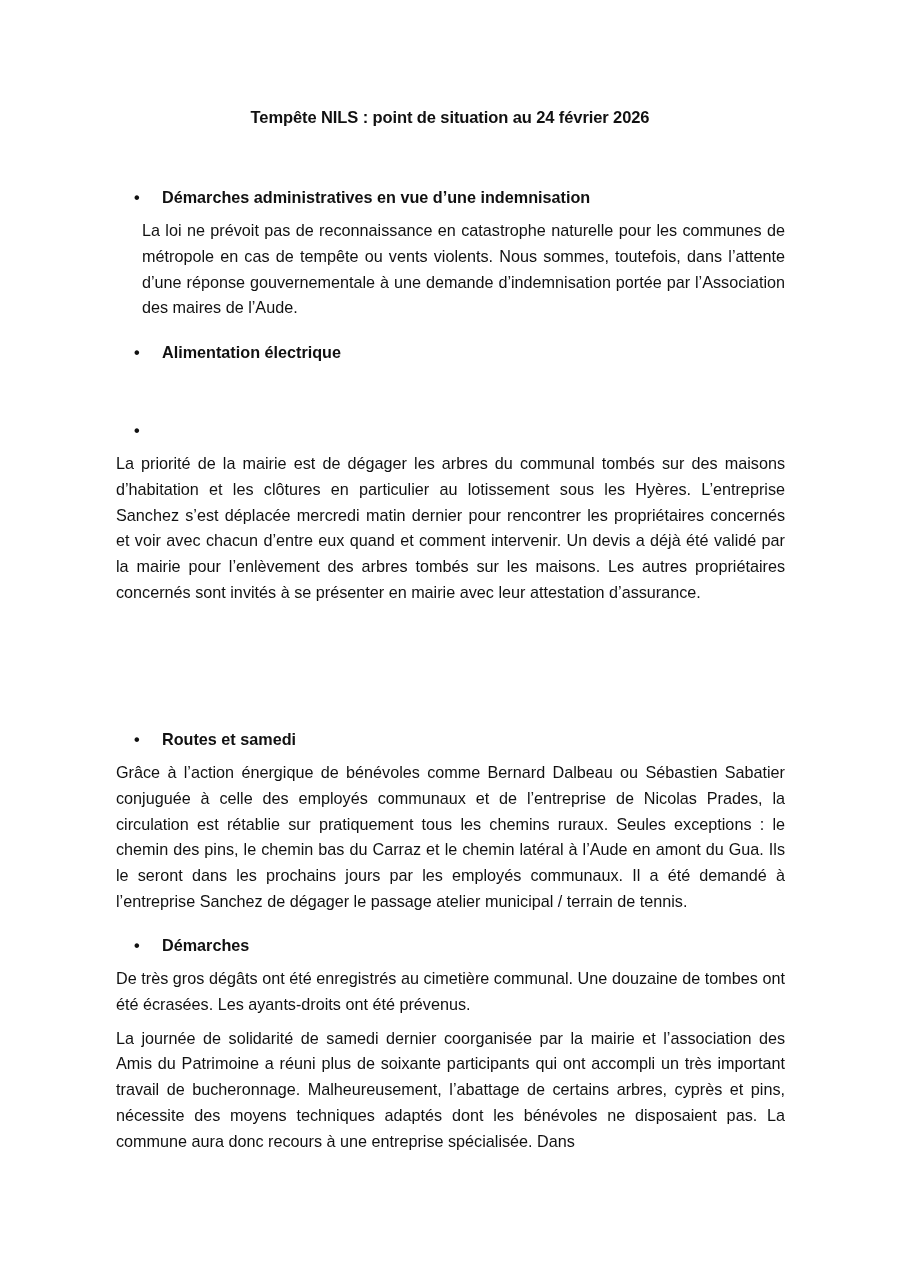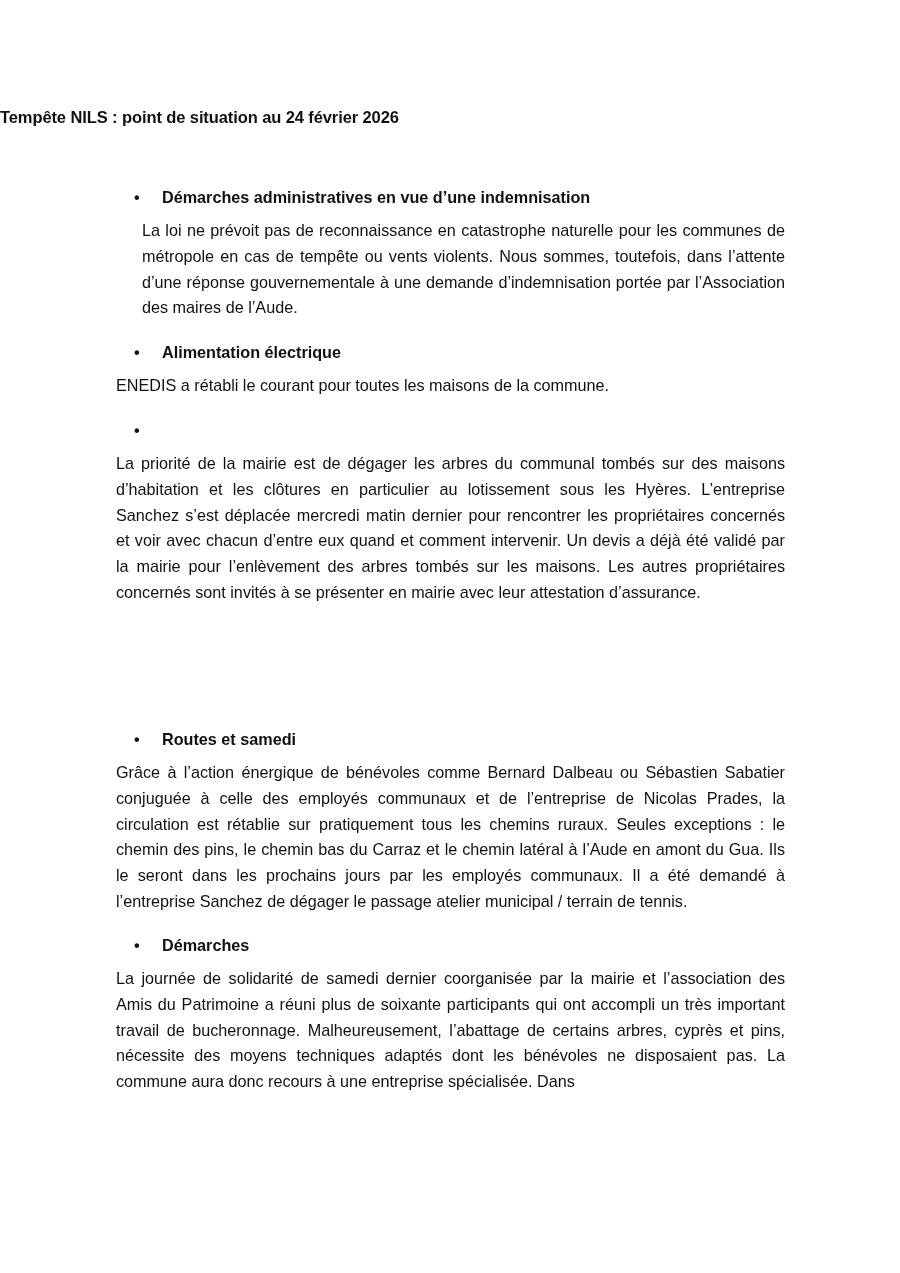--- a/index.html
+++ b/index.html
@@ -5,21 +5,21 @@
     html, body { margin: 0; padding: 0; background: #ffffff; }
     body { width: 900px; height: 1273px; overflow: hidden; position: relative; }
     .page {
       position: absolute; left: 0; top: 0; width: 900px; height: 1273px;
       background: #ffffff; color: #111111;
       font-family: "Liberation Sans", sans-serif;
       font-size: 16.2px;
     }
     .title {
       position: absolute; top: 108px; left: 0; width: 900px;
-      font-weight: bold; font-size: 16.5px; letter-spacing: -0.1px;
+      text-align: center; font-weight: bold; font-size: 16.5px; letter-spacing: -0.1px;
     }
     .content { position: absolute; left: 108px; width: 685px; }
     .section-head {
       position: relative; font-weight: bold; padding-left: 54px; height: 26px; line-height: 26px;
     }
     .bullet {
       position: absolute; left: 26px; top: 0; font-weight: bold;
     }
     .para {
       line-height: 25.8px; text-align: justify; margin: 8px;
@@ -44,21 +44,20 @@
       <span>Démarches administratives en vue d’une indemnisation</span>
     </div>
     <p class="para indented">La loi ne prévoit pas de reconnaissance en catastrophe naturelle pour les communes de métropole en cas de tempête ou vents violents. Nous sommes, toutefois, dans l’attente d’une réponse gouvernementale à une demande d’indemnisation portée par l’Association des maires de l’Aude.</p>
   </div>
 
   <div class="content" id="sec2">
     <div class="section-head">
       <span class="bullet">•</span>
       <span>Alimentation électrique</span>
     </div>
-    <p class="para">ENEDIS a rétabli le courant pour toutes les maisons de la commune.</p>
   </div>
 
   <div class="content" id="sec3">
     <div class="section-head">
       <span class="bullet">•</span>
     </div>
     <p class="para">La priorité de la mairie est de dégager les arbres du communal tombés sur des maisons d’habitation et les clôtures en particulier au lotissement sous les Hyères. L’entreprise Sanchez s’est déplacée mercredi matin dernier pour rencontrer les propriétaires concernés et voir avec chacun d’entre eux quand et comment intervenir. Un devis a déjà été validé par la mairie pour l’enlèvement des arbres tombés sur les maisons. Les autres propriétaires concernés sont invités à se présenter en mairie avec leur attestation d’assurance.</p>
   </div>
 
   <div class="content" id="sec4">
@@ -67,16 +66,17 @@
       <span>Routes et samedi</span>
     </div>
     <p class="para">Grâce à l’action énergique de bénévoles comme Bernard Dalbeau ou Sébastien Sabatier conjuguée à celle des employés communaux et de l’entreprise de Nicolas Prades, la circulation est rétablie sur pratiquement tous les chemins ruraux. Seules exceptions :  le chemin des pins, le chemin bas du Carraz et le chemin latéral à l’Aude en amont du Gua. Ils le seront dans les prochains jours par les employés communaux. Il a été demandé à l’entreprise Sanchez de dégager le passage atelier municipal / terrain de tennis.</p>
   </div>
 
   <div class="content" id="sec5">
     <div class="section-head">
       <span class="bullet">•</span>
       <span>Démarches</span>
     </div>
+    <p class="para">De très gros dégâts ont été enregistrés au cimetière communal. Une douzaine de tombes ont été écrasées. Les ayants-droits ont été prévenus.</p>
     <p class="para">La journée de solidarité de samedi dernier coorganisée par la mairie et l’association des Amis du Patrimoine a réuni plus de soixante participants qui ont accompli un très important travail de bucheronnage. Malheureusement, l’abattage de certains arbres, cyprès et pins, nécessite des moyens techniques adaptés dont les bénévoles ne disposaient pas.  La commune aura donc recours à une entreprise spécialisée. Dans</p>
   </div>
 
 </div>
 
 </body></html>

